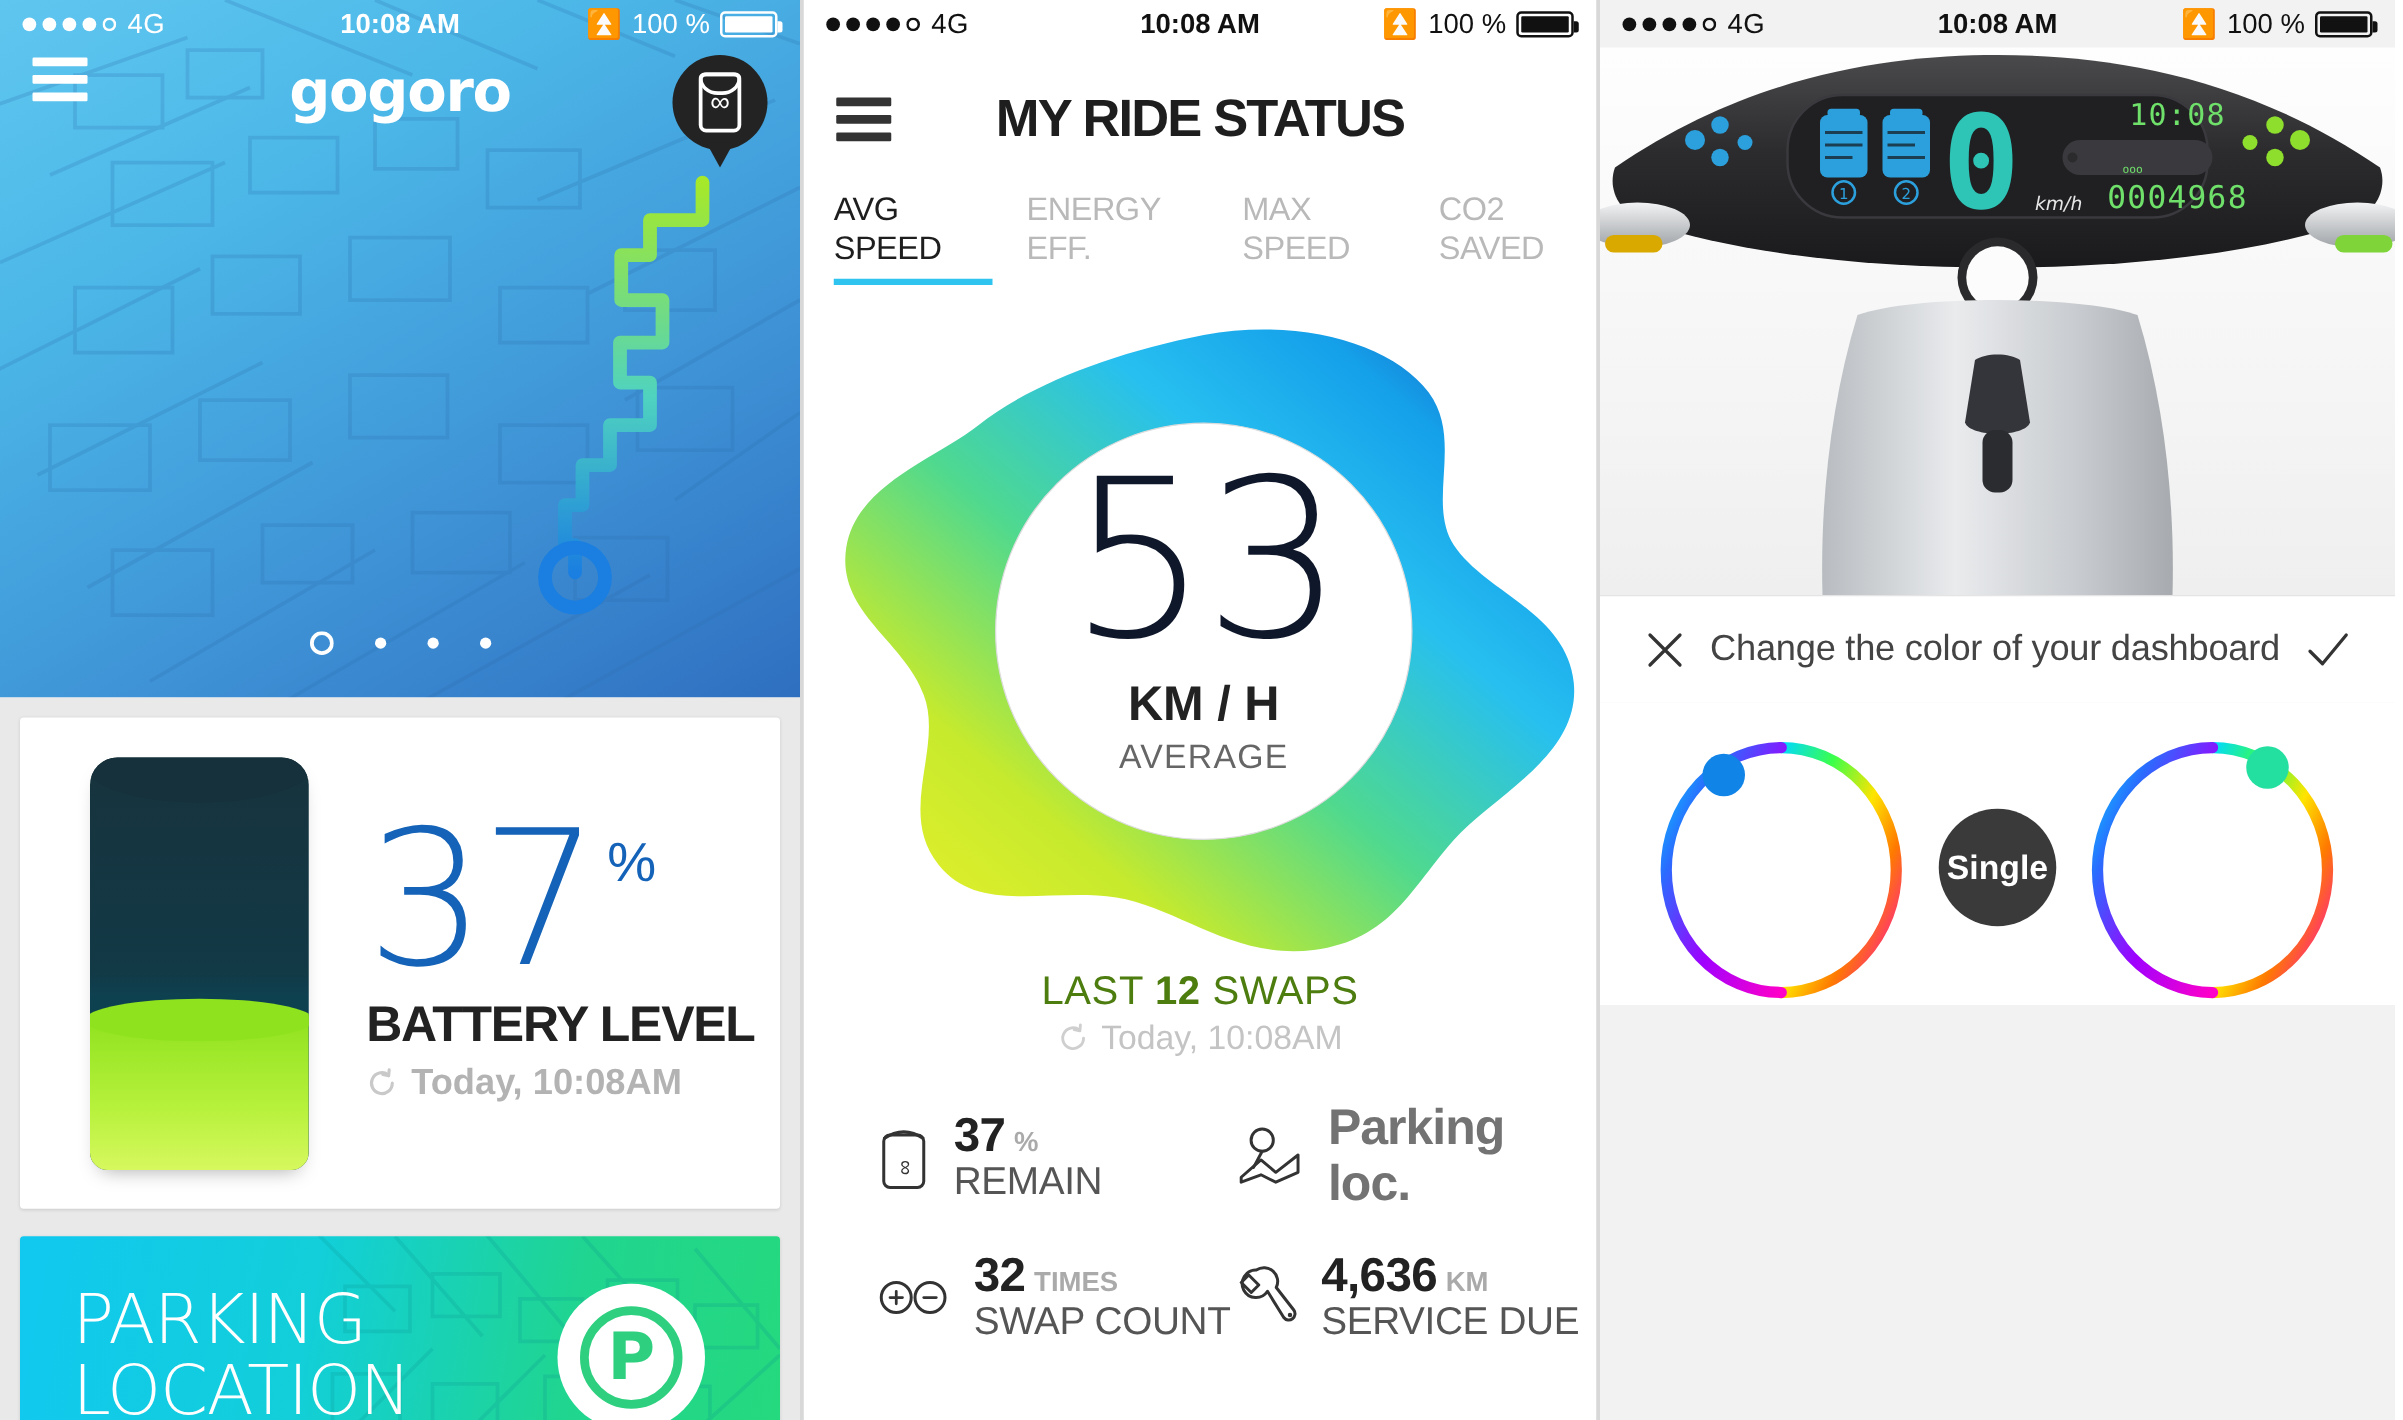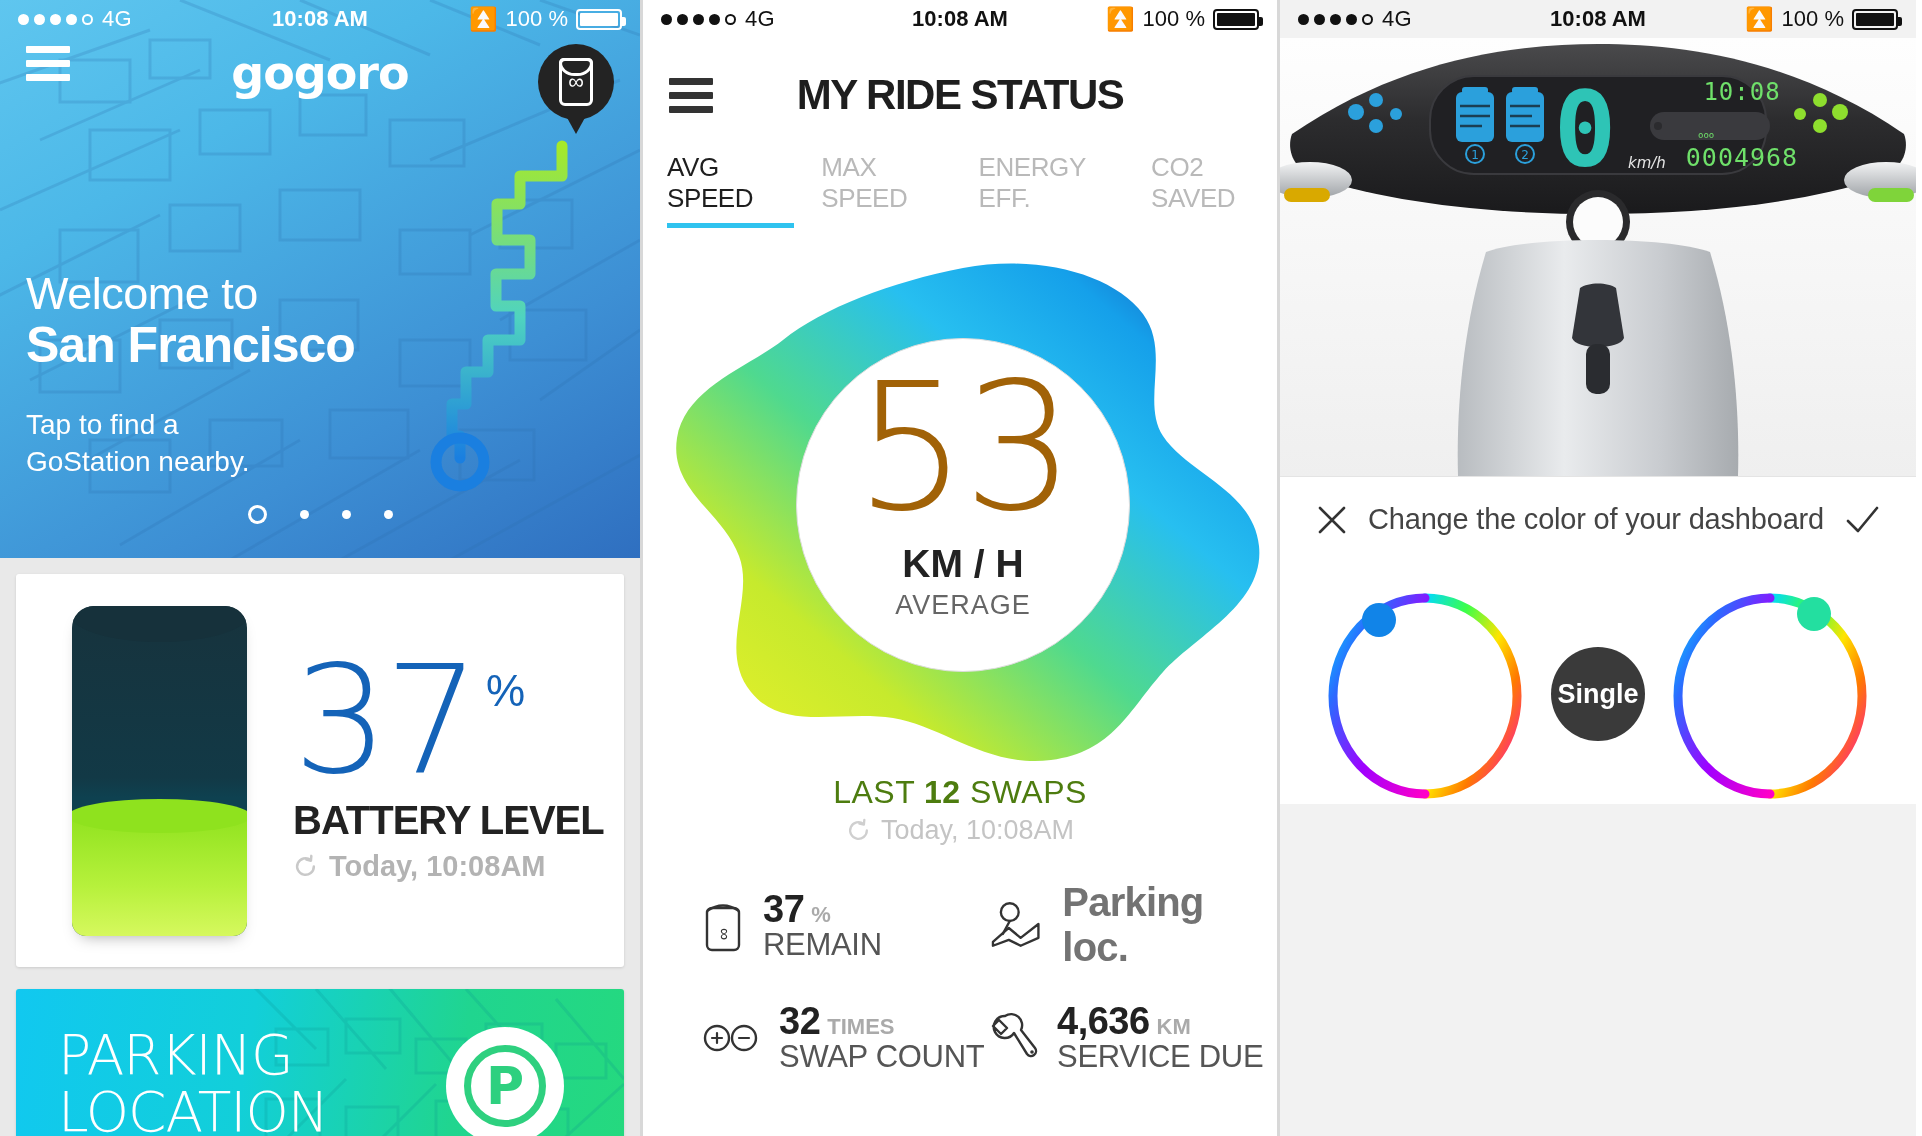--- a/index.html
+++ b/index.html
@@ -108,21 +108,21 @@
   .tabs { display:flex; justify-content:center; gap:27px; padding:14px 0 0; }
   .tab { font-size:26px; color:#b9b9b9; font-weight:400; letter-spacing:-.4px; padding-bottom:9px;
     cursor:pointer; }
   .tab.active { color:#1e1e1e; border-bottom:5px solid #2fc3ef;margin-left:24px; }
 
   .blobwrap { position:relative; width:640px; height:530px; margin-top:12px; }
   .blobwrap svg { position:absolute; top:0; left:0; }
   .speedcircle { position:absolute; left:50%; top:50%; transform:translate(-50%,-50%);
     width:334px; height:334px; border-radius:50%; background:#fff; border:1px solid #dcdcdc;
     display:flex; flex-direction:column; align-items:center; justify-content:center; }
-  .speed-num { font-size:176px; color:#a16207; font-weight:300; line-height:.8; letter-spacing:-4px;
+  .speed-num { font-size:176px; color:#0f172a; font-weight:300; line-height:.8; letter-spacing:-4px;
     font-family:"DejaVu Sans", sans-serif; margin-top:-10px; }
   .speed-unit { font-size:39px; font-weight:bold; color:#222; letter-spacing:0px; margin-top:22px; }
   .speed-sub { font-size:27px; color:#666; font-weight:300; letter-spacing:1px; margin-top:4px; }
 
   .swaps { text-align:center; margin-top:4px; }
   .swaps .t { font-size:32px; color:#4d7c0f; font-weight:300; letter-spacing:.5px; }
   .swaps .t b { font-weight:bold; }
   .swaps .d { display:flex; align-items:center; justify-content:center; gap:10px; margin-top:4px;
     color:#c4c4c4; font-size:27px; font-weight:300; }
 
@@ -215,26 +215,20 @@
           <span></span>
           <span></span>
           <span></span>
         </div>
       <div class="logo">gogoro</div>
     </div>
     <div class="pin">
       <div class="batt-glyph">∞</div>
     </div>
 
-    <div class="welcome">
-      <div class="l1">Welcome to</div>
-      <div class="l2">San Francisco</div>
-      <div class="sub">Tap to find a</div>
-      <div class="sub" style="margin-top:0">GoStation nearby.</div>
-    </div>
 
     <div class="pagedots">
       <i class="cur"></i>
       <i></i>
       <i></i>
       <i></i>
     </div>
 
     <div class="cards">
       <div class="card card-batt">
@@ -305,22 +299,22 @@
       <div class="hamb dark">
           <span></span>
           <span></span>
           <span></span>
         </div>
       <div class="p2-title">MY RIDE STATUS</div>
     </div>
 
     <div class="tabs">
       <div class="tab active">AVG SPEED</div>
+      <div class="tab">ENERGY EFF.</div>
       <div class="tab">MAX SPEED</div>
-      <div class="tab">ENERGY EFF.</div>
       <div class="tab">CO2 SAVED</div>
     </div>
 
     <div class="blobwrap">
       <svg width="640" height="530" viewBox="0 0 640 530">
         <defs>
           <linearGradient id="blobG" x1="0.05" y1="0.95" x2="0.95" y2="0.05">
             <stop offset="0%" stop-color="#e8f02a"></stop>
             <stop offset="22%" stop-color="#c6ea2d"></stop>
             <stop offset="45%" stop-color="#4fd98f"></stop>

